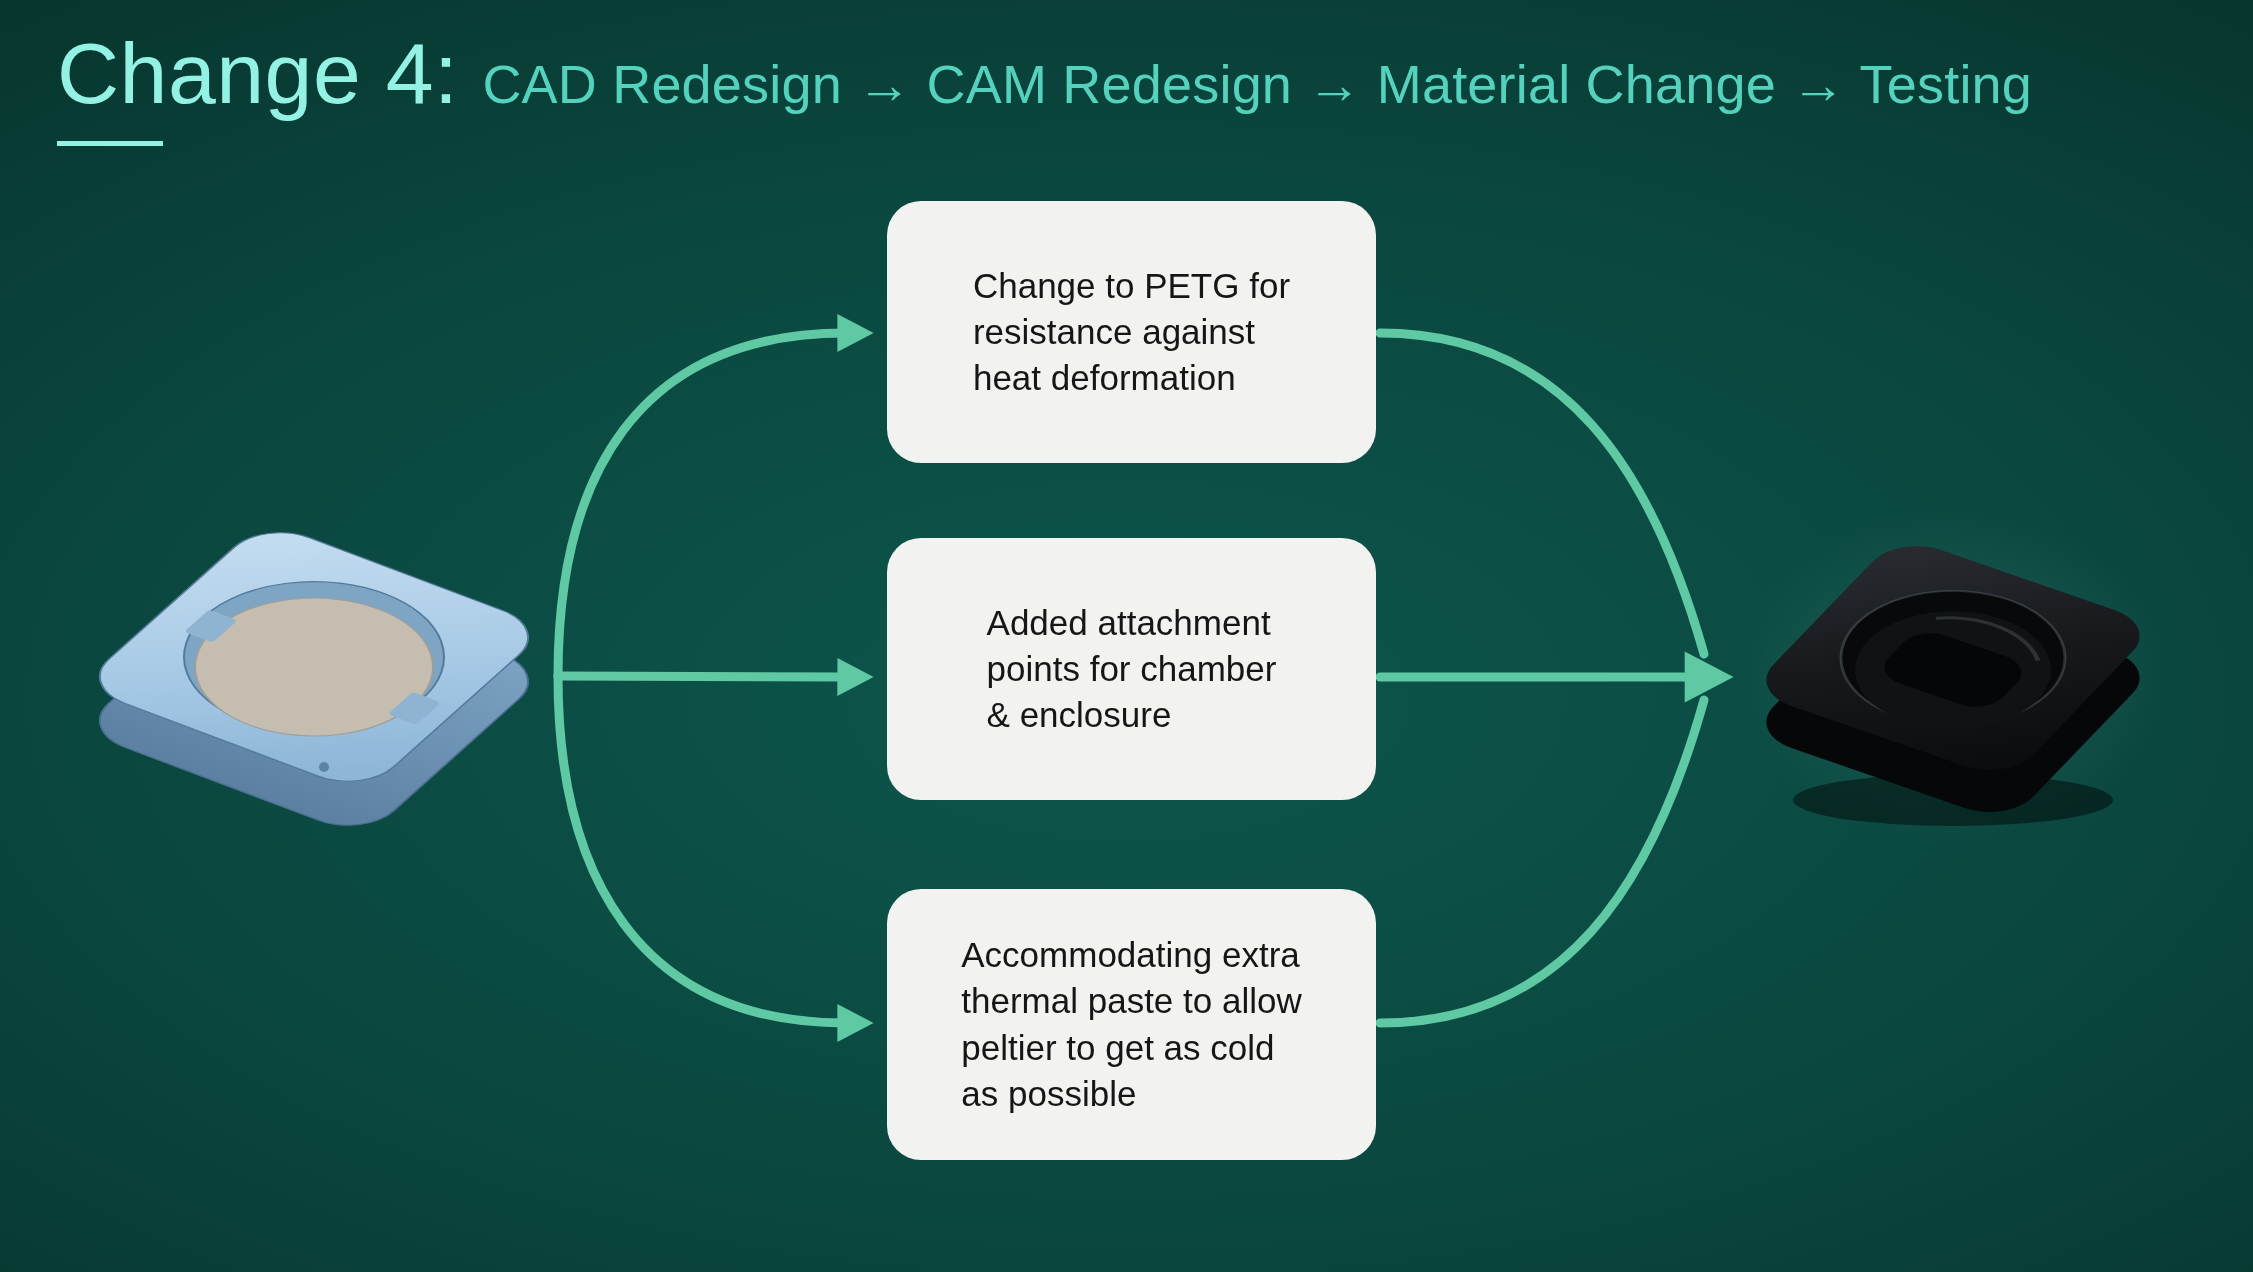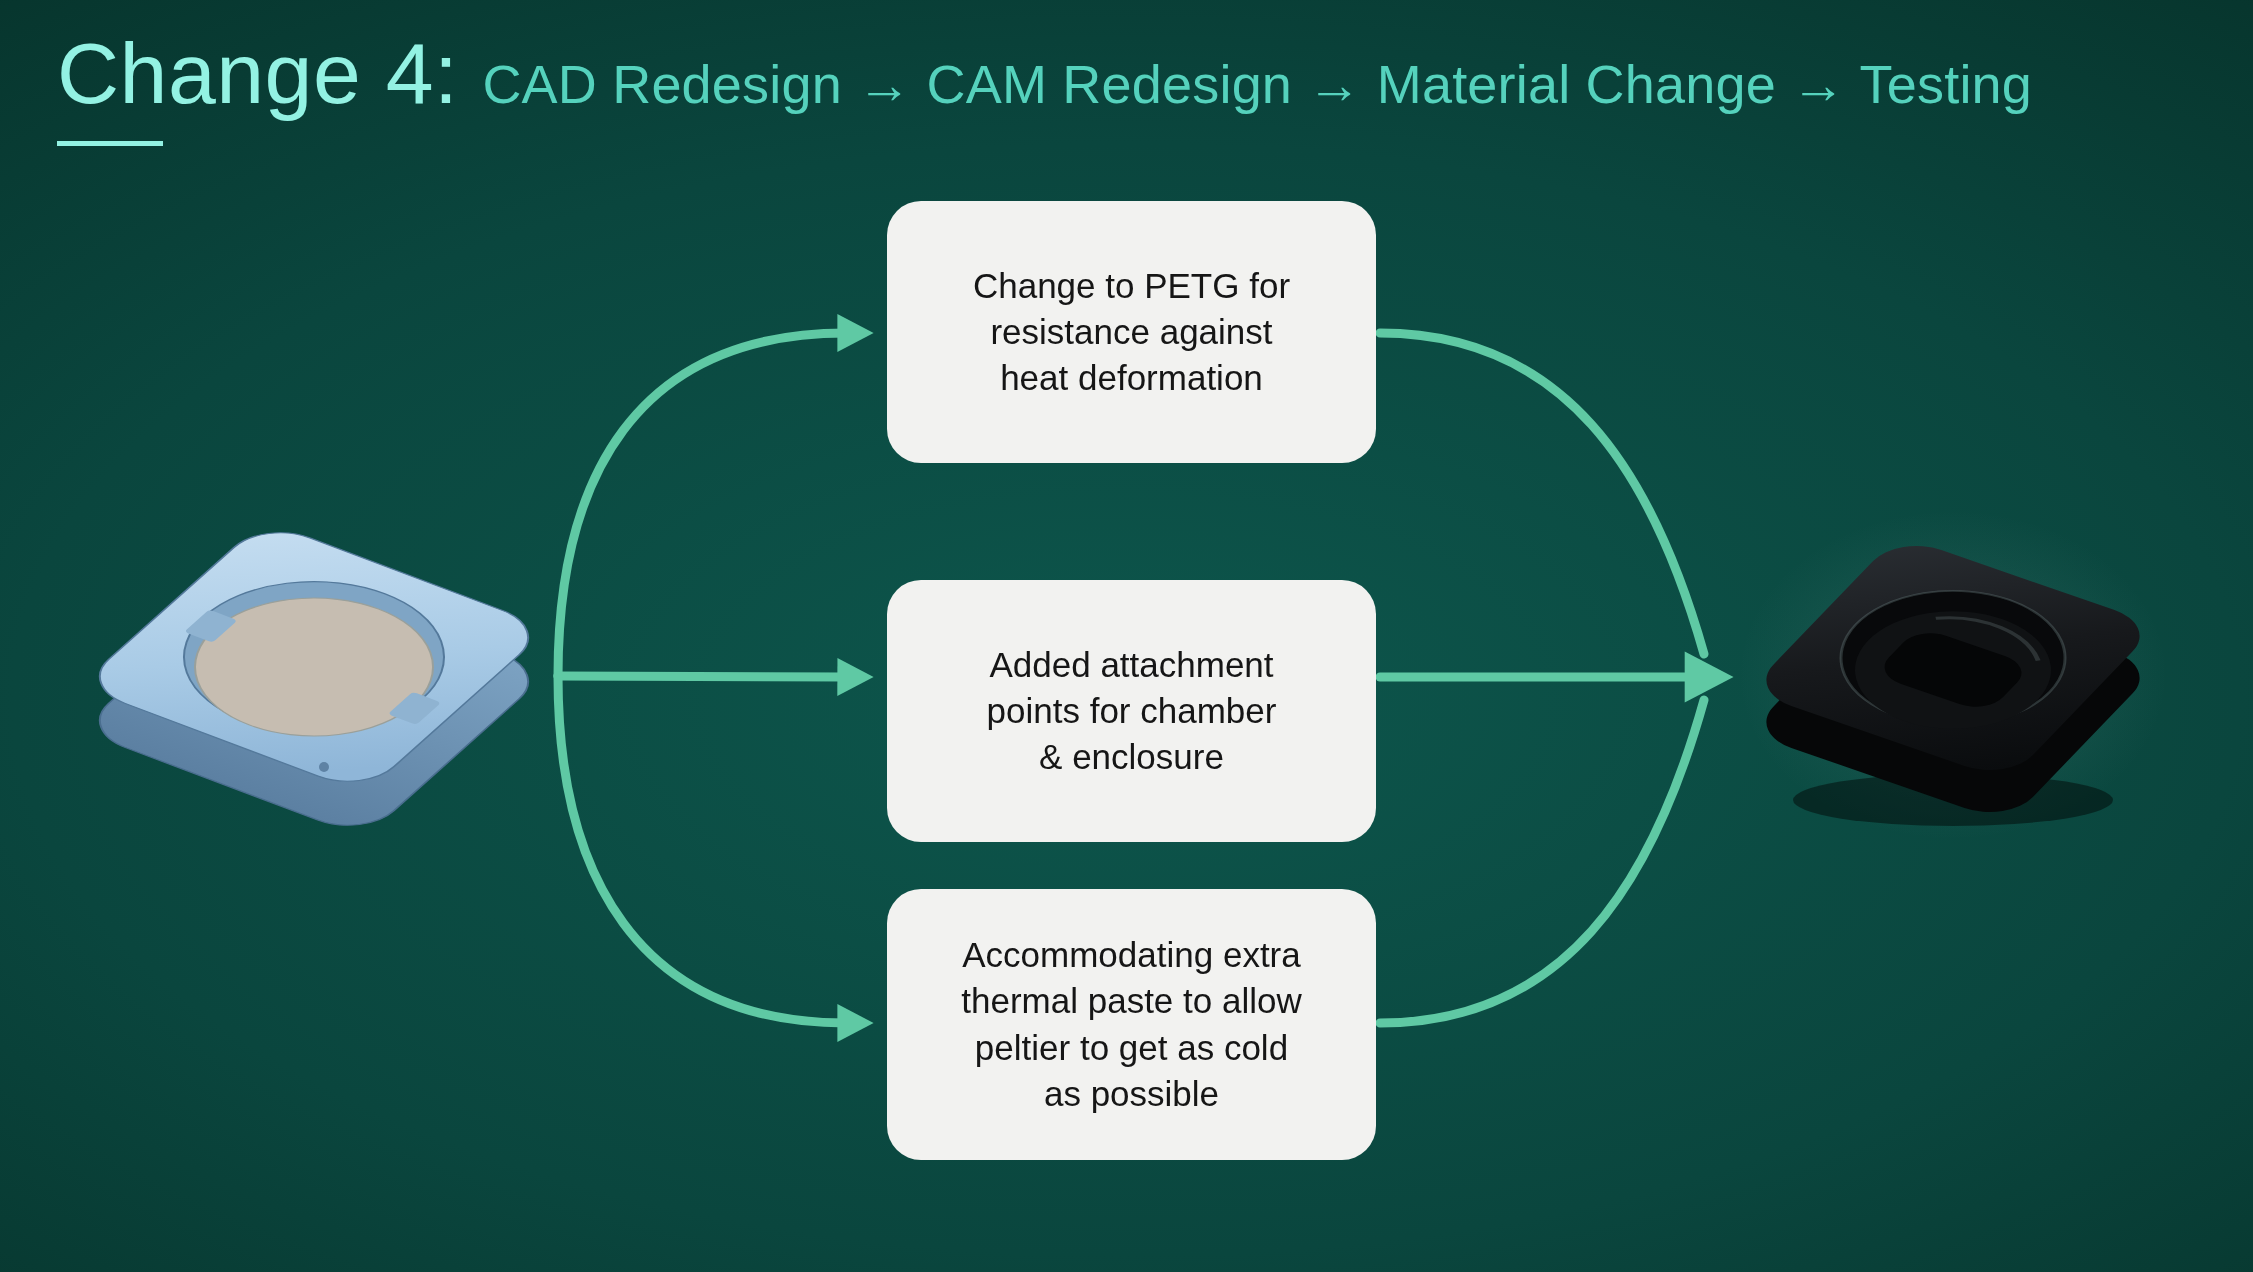--- a/index.html
+++ b/index.html
@@ -57,29 +57,28 @@
   .flow-box {
     position: absolute;
     left: 887px;
     width: 489px;
     box-sizing: border-box;
     background: #F2F2F0;
     border-radius: 34px;
     display: flex;
     align-items: center;
     justify-content: center;
-    text-align: center;
     padding: 14px 32px;
     color: #161616;
     font-size: 35px;
     line-height: 1.32;
     white-space: pre-line;
   }
   .flow-box-1 { top: 201px; height: 262px; }
-  .flow-box-2 { top: 580px; height: 262px; }
+  .flow-box-2 { top: 538px; height: 262px; }
   .flow-box-3 { top: 889px; height: 271px; }
 
   
   .part { position: absolute; }
   .part-left  { left: 64px;  top: 505px; width: 500px; height: 340px; }
   .part-right { left: 1738px; top: 500px; width: 430px; height: 340px; }
 </style>
 </head>
 <body>
 

